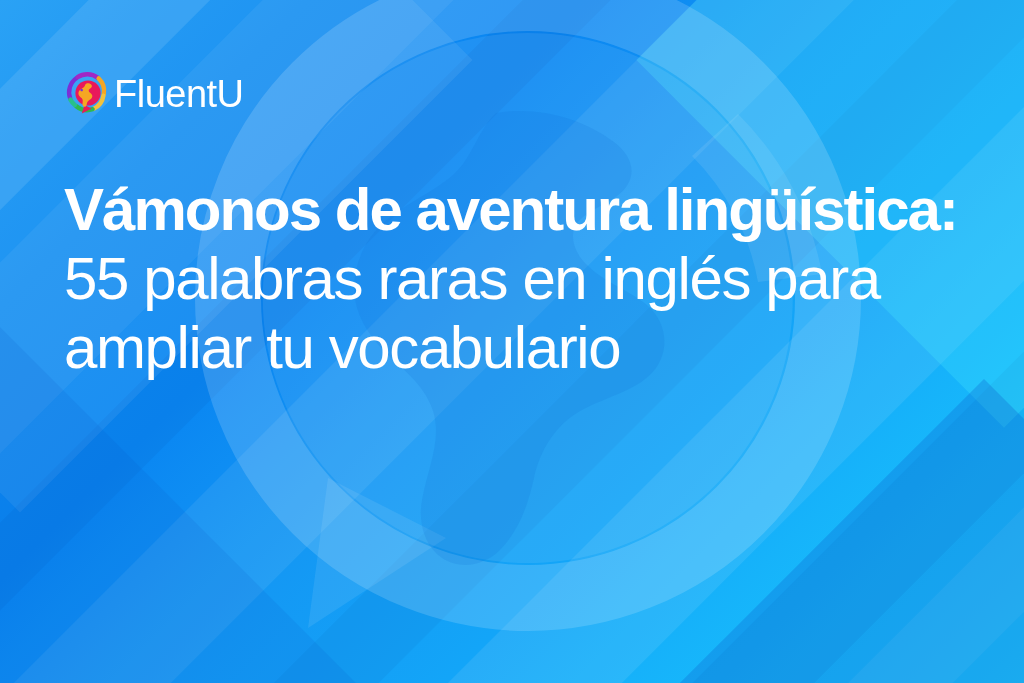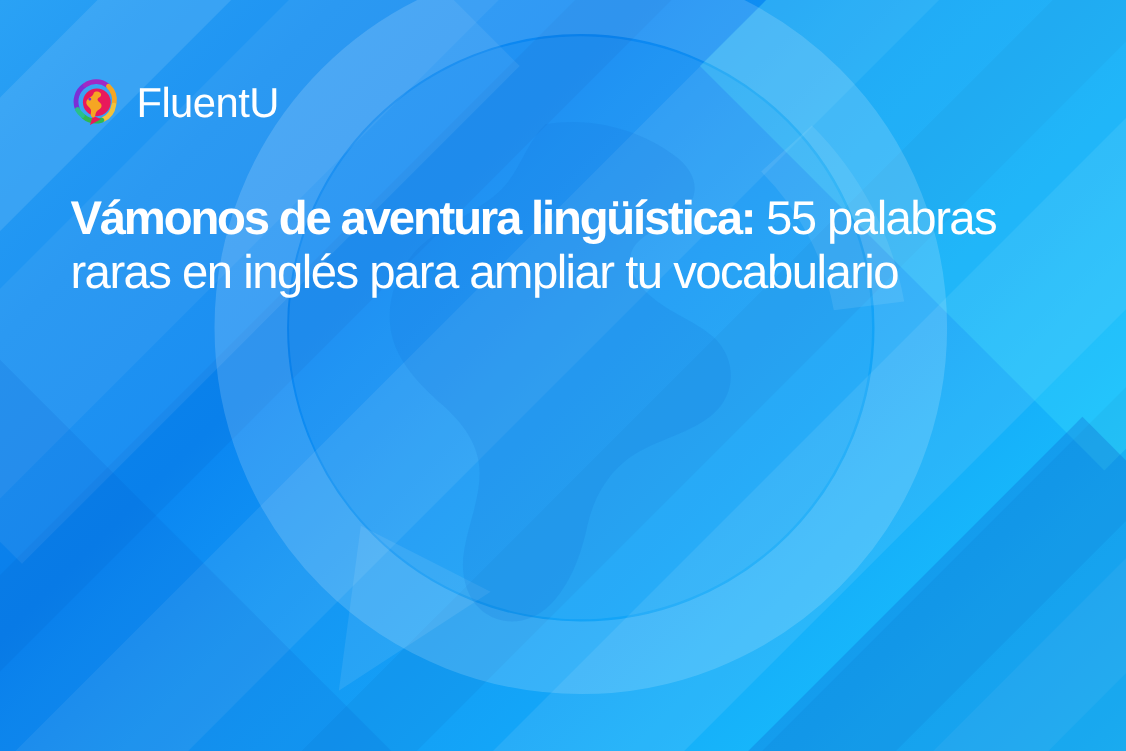--- a/index.html
+++ b/index.html
@@ -76,42 +76,42 @@
     width:700px; height:760px;
     opacity:1;
     pointer-events:none;
   }
   .watermark svg{ width:100%; height:100%; display:block; }
 
   
   .brand{
     position:absolute;
     left:64px; top:68px;
-    display:flex; align-items:center; gap:14px;
+    display:flex; align-items:center; gap:4px;
     z-index:6;
   }
   .brand-mark{ width:46px; height:52px; display:block; flex:none; }
   .brand-word{
     color:#ffffff;
     font-size:38px;
     font-weight:400;
     letter-spacing:-0.5px;
     line-height:1;
     white-space:nowrap;
     font-family:"Liberation Sans", sans-serif;
   }
 
   
   .headline{
     position:absolute;
     left:64px; top:175px;
     width:900px;
     z-index:5;
     color:#ffffff;
-    font-size:43px;
+    font-size:60px;
     line-height:1.15;
     font-weight:300;
     letter-spacing:-1.4px;
     font-family:"Liberation Sans", sans-serif;
     text-rendering:optimizeLegibility;
   }
   .headline .hl-strong{
     font-weight:700;
     letter-spacing:-2px;
   }

